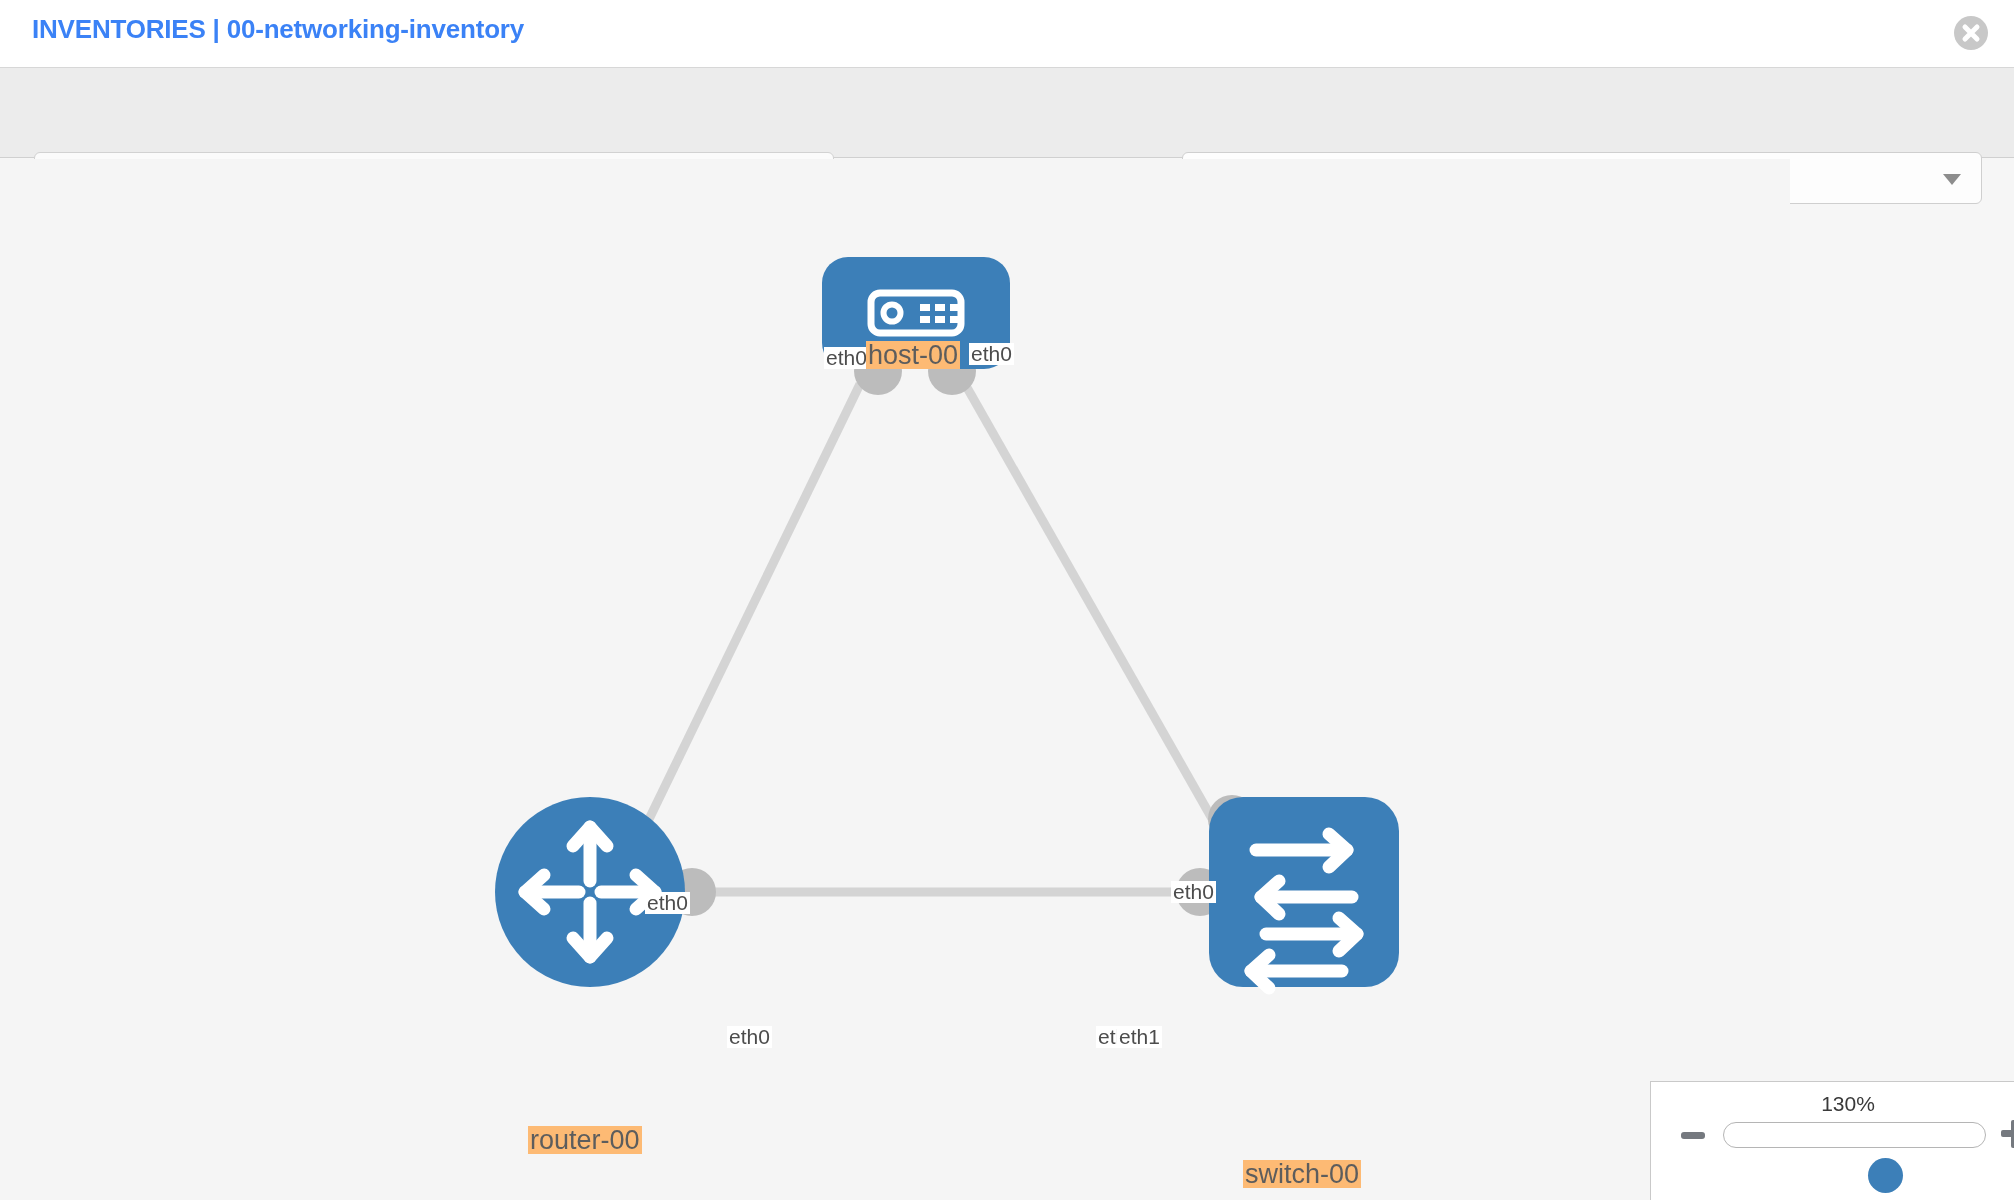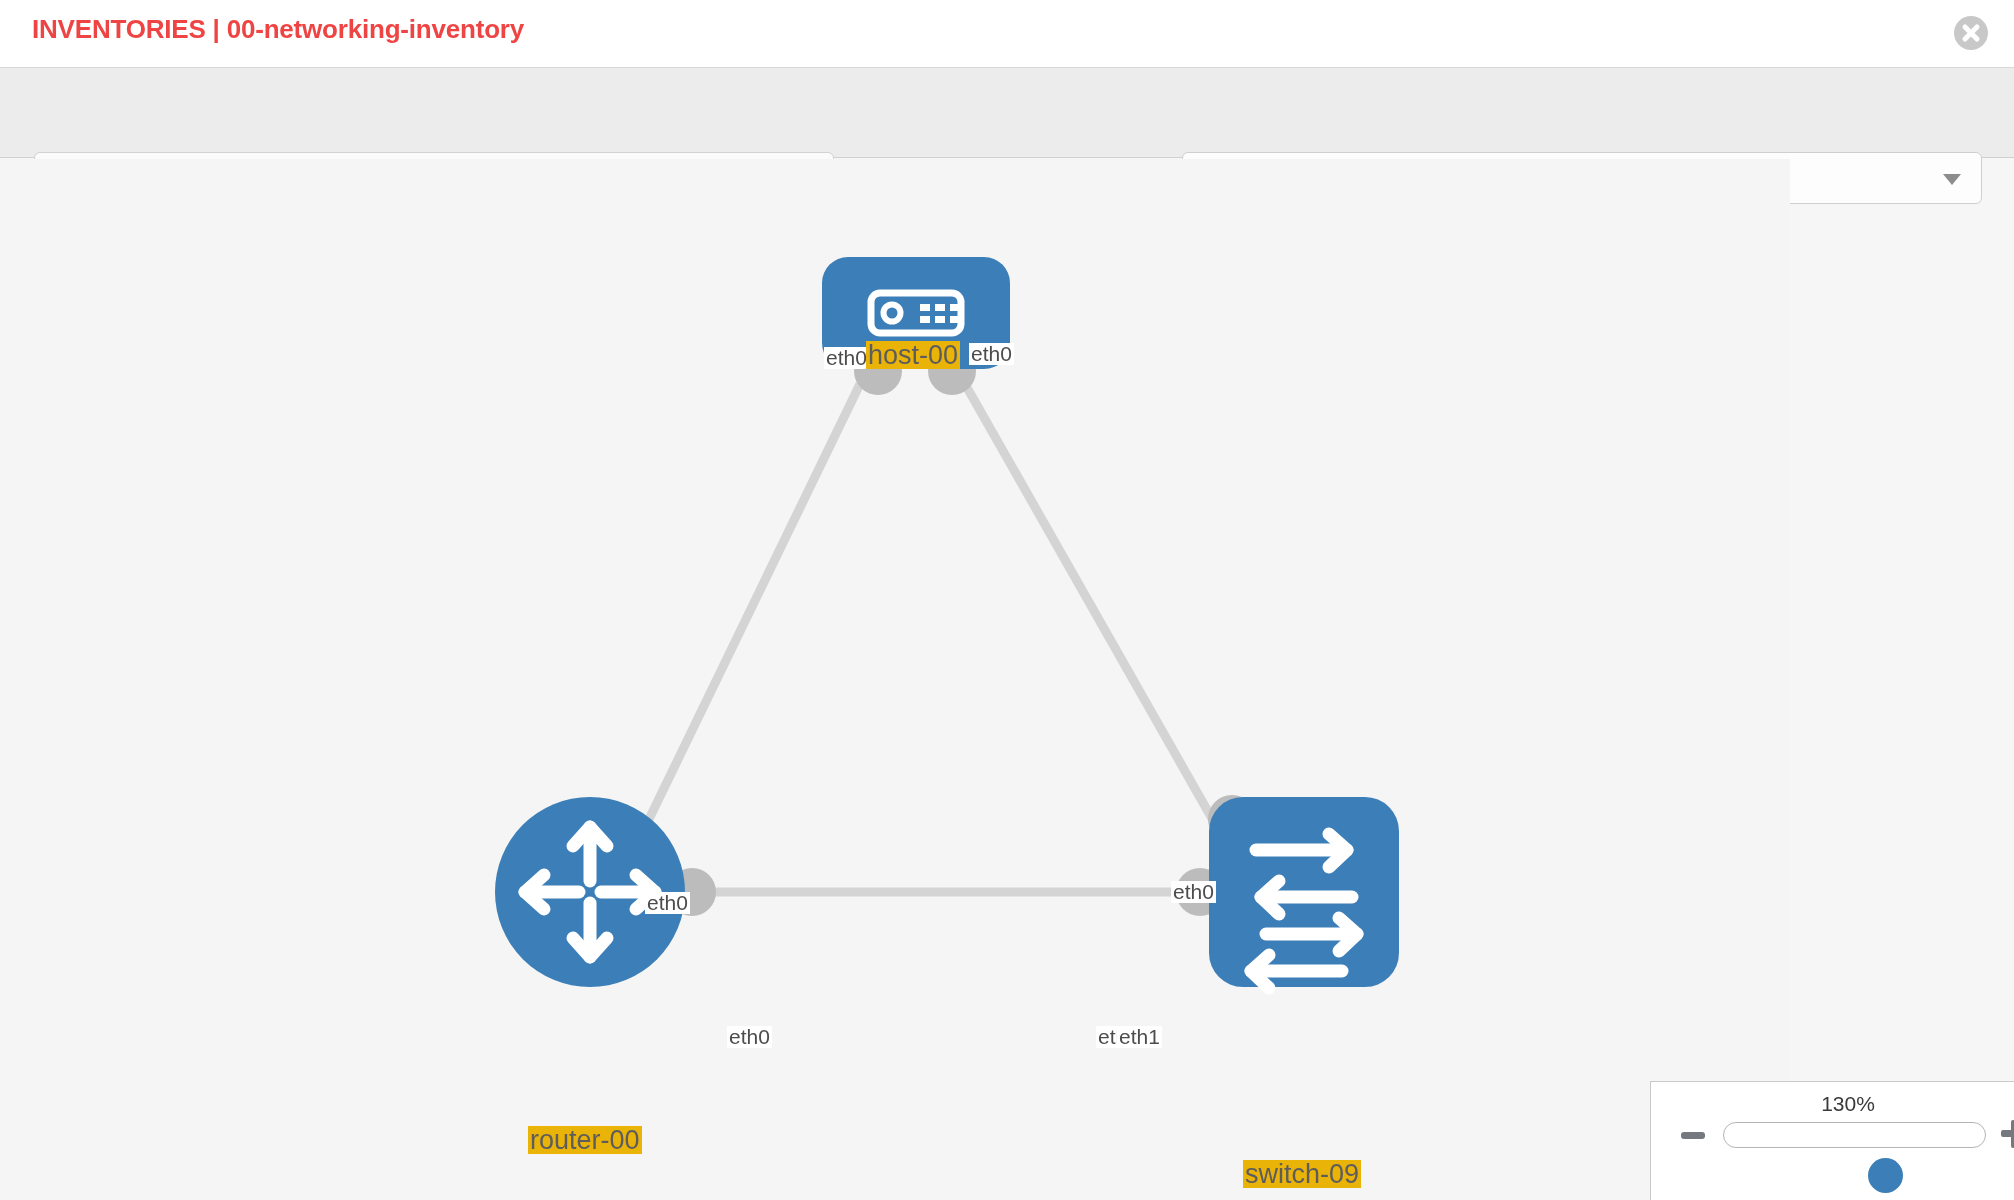--- a/index.html
+++ b/index.html
@@ -12,21 +12,21 @@
   #app { position: relative; width: 2014px; height: 1200px; background: #f6f6f6; }
 
   
   .header {
     position: absolute; left: 0; top: 0; width: 2014px; height: 68px;
     background: #ffffff;
     border-bottom: 1px solid #d7d7d7;
   }
   .page-title {
     position: absolute; left: 32px; top: 14px;
-    font-size: 26px; font-weight: bold; color: #ef4444;
+    font-size: 26px; font-weight: bold; color: #3b82f6;
     letter-spacing: -0.2px; white-space: nowrap;
   }
   .close-btn {
     position: absolute; right: 26px; top: 16px;
     width: 34px; height: 34px; border-radius: 50%;
     background: #c8c8c8; cursor: pointer;
   }
   .close-btn svg { display: block; }
 
   
@@ -78,21 +78,21 @@
     width: 1790px; height: 1041px;
     background: #f5f5f5;
     overflow: hidden;
   }
   .topology-svg { position: absolute; left: 0; top: 0; }
 
   
   .node-label {
     position: absolute;
     font-size: 27px; color: #5d5d5d;
-    background: #eab308;
+    background: #fdba74;
     white-space: nowrap;
     line-height: 1.05;
     padding: 0 2px;
   }
   .iface-label {
     position: absolute;
     font-size: 21px; color: #4c4c4c;
     background: #ffffff;
     white-space: nowrap;
     line-height: 1.05;
@@ -247,21 +247,21 @@
     <div class="iface-label" style="left:824px; top:188px;">eth0</div>
     <div class="iface-label" style="left:969px; top:184px;">eth0</div>
     <div class="iface-label" style="left:645px; top:733px;">eth0</div>
     <div class="iface-label" style="left:1171px; top:722px;">eth0</div>
     <div class="iface-label" style="left:727px; top:867px;">eth0</div>
     <div class="iface-label" style="left:1096px; top:867px;">eth0</div>
     <div class="iface-label" style="left:1117px; top:867px;">eth1</div>
 
     <div class="node-label" style="left:866px; top:182px;">host-00</div>
     <div class="node-label" style="left:528px; top:967px;">router-00</div>
-    <div class="node-label" style="left:1243px; top:1001px;">switch-09</div>
+    <div class="node-label" style="left:1243px; top:1001px;">switch-00</div>
   </div>
 
   <div class="zoom-panel">
     <div class="zoom-level">130%</div>
     <div class="zoom-minus"></div>
     <div class="zoom-track">
       <div class="zoom-thumb"></div>
     </div>
     <div class="zoom-plus"></div>
   </div>

